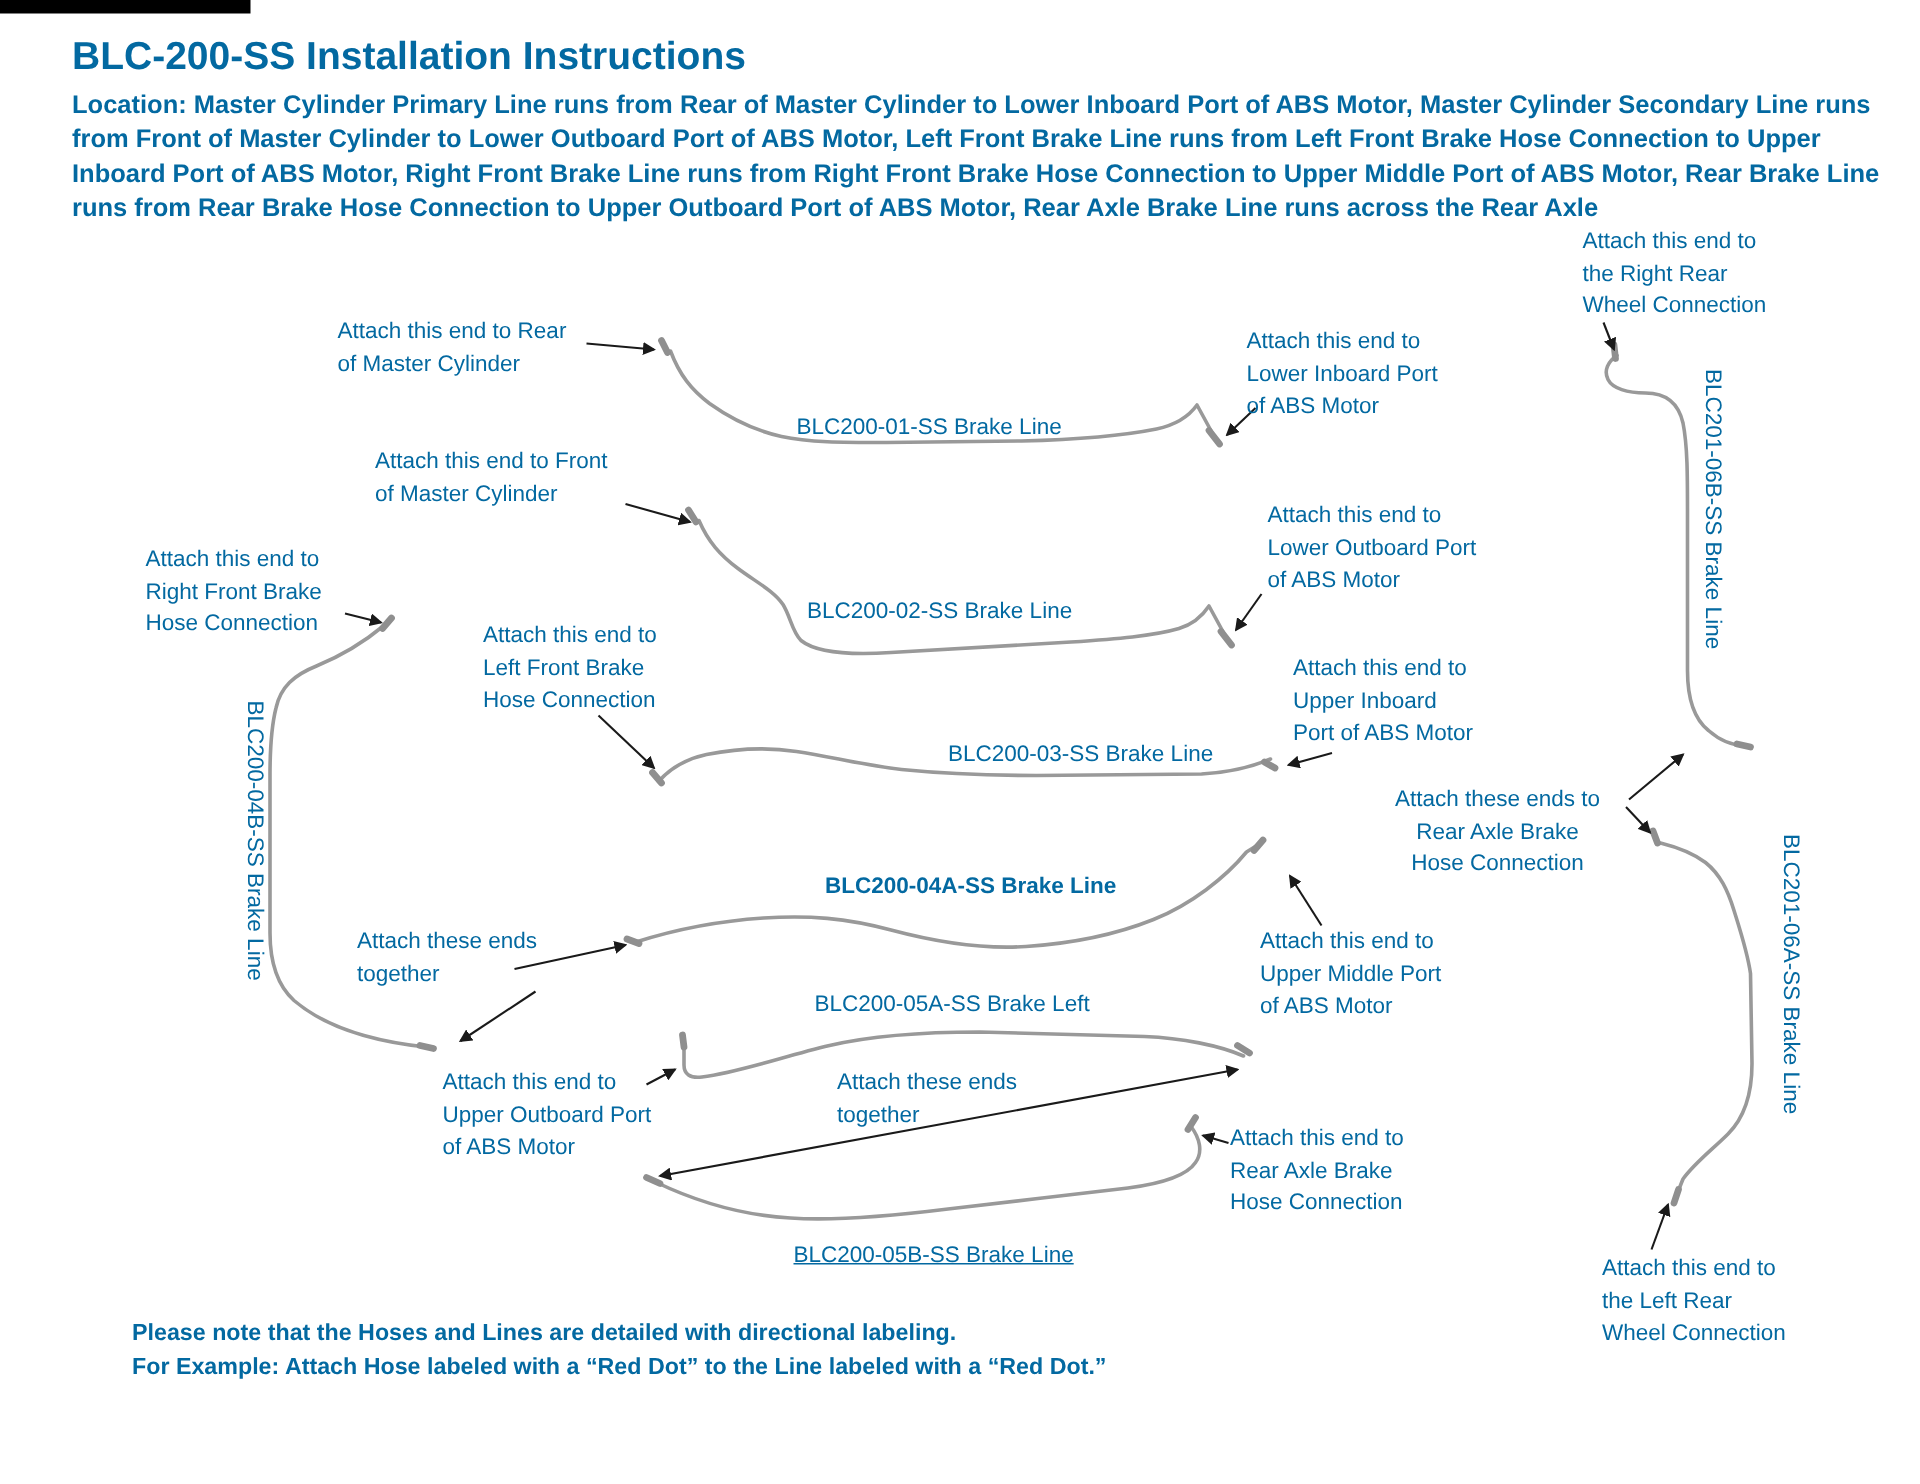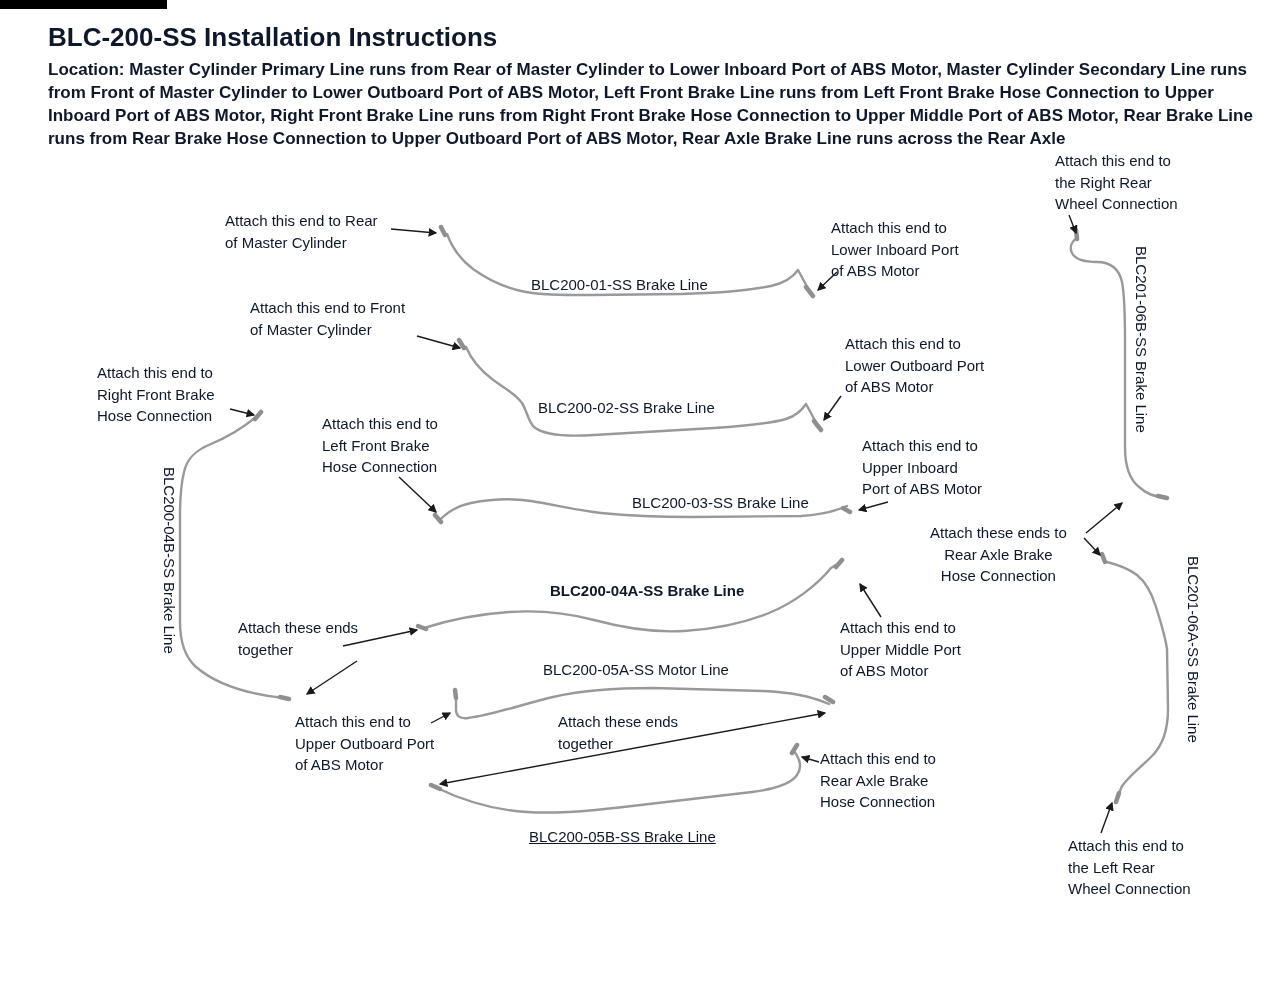--- a/index.html
+++ b/index.html
@@ -2,21 +2,21 @@
 <html><head>
 <meta charset="utf-8">
 <style>
   html, body { margin: 0; padding: 0; background: #ffffff; }
   .page {
     position: relative;
     width: 1280px;
     height: 989px;
     background: #ffffff;
     font-family: "Liberation Sans", sans-serif;
-    color: #0f172a;
+    color: #0369a1;
     overflow: hidden;
   }
   .scan-bar {
     position: absolute;
     left: 0; top: 0;
     width: 167px; height: 9px;
     background: #000000;
   }
   .title {
     position: absolute;
@@ -121,21 +121,21 @@
       <line x1="819" y1="762" x2="802" y2="757" marker-end="url(#arrow)"></line>
       <line x1="1069" y1="215" x2="1076" y2="233" marker-end="url(#arrow)"></line>
       <line x1="1101" y1="833" x2="1112" y2="803" marker-end="url(#arrow)"></line>
     </g>
   </svg>
 
   <div class="line-label" style="left:531px; top:276px;">BLC200-01-SS Brake Line</div>
   <div class="line-label" style="left:538px; top:399px;">BLC200-02-SS Brake Line</div>
   <div class="line-label" style="left:632px; top:494px;">BLC200-03-SS Brake Line</div>
   <div class="line-label" style="left:550px; top:582px;font-weight:bold;">BLC200-04A-SS Brake Line</div>
-  <div class="line-label" style="left:543px; top:661px;">BLC200-05A-SS Motor Line</div>
+  <div class="line-label" style="left:543px; top:661px;">BLC200-05A-SS Brake Left</div>
   <div class="line-label" style="left:529px; top:828px;text-decoration:underline;">BLC200-05B-SS Brake Line</div>
 
   <div class="v-label" style="left:161px; top:467px;">BLC200-04B-SS Brake Line</div>
   <div class="v-label" style="left:1133px; top:246px;">BLC201-06B-SS Brake Line</div>
   <div class="v-label" style="left:1185px; top:556px;">BLC201-06A-SS Brake Line</div>
 
   <div class="ann" style="left:225px; top:210px;">Attach this end to Rear
 of Master Cylinder</div>
   <div class="ann" style="left:831px; top:217px;">Attach this end to
 Lower Inboard Port
@@ -170,14 +170,18 @@
   <div class="ann" style="left:820px; top:748px;">Attach this end to
 Rear Axle Brake
 Hose Connection</div>
   <div class="ann" style="left:1055px; top:150px;">Attach this end to
 the Right Rear
 Wheel Connection</div>
   <div class="ann" style="left:1068px; top:835px;">Attach this end to
 the Left Rear
 Wheel Connection</div>
 
+  <div class="footer">
+    <p>Please note that the Hoses and Lines are detailed with directional labeling.</p>
+    <p>For Example: Attach Hose labeled with a “Red Dot” to the Line labeled with a “Red Dot.”</p>
+  </div>
 
 </div>
 
 </body></html>

